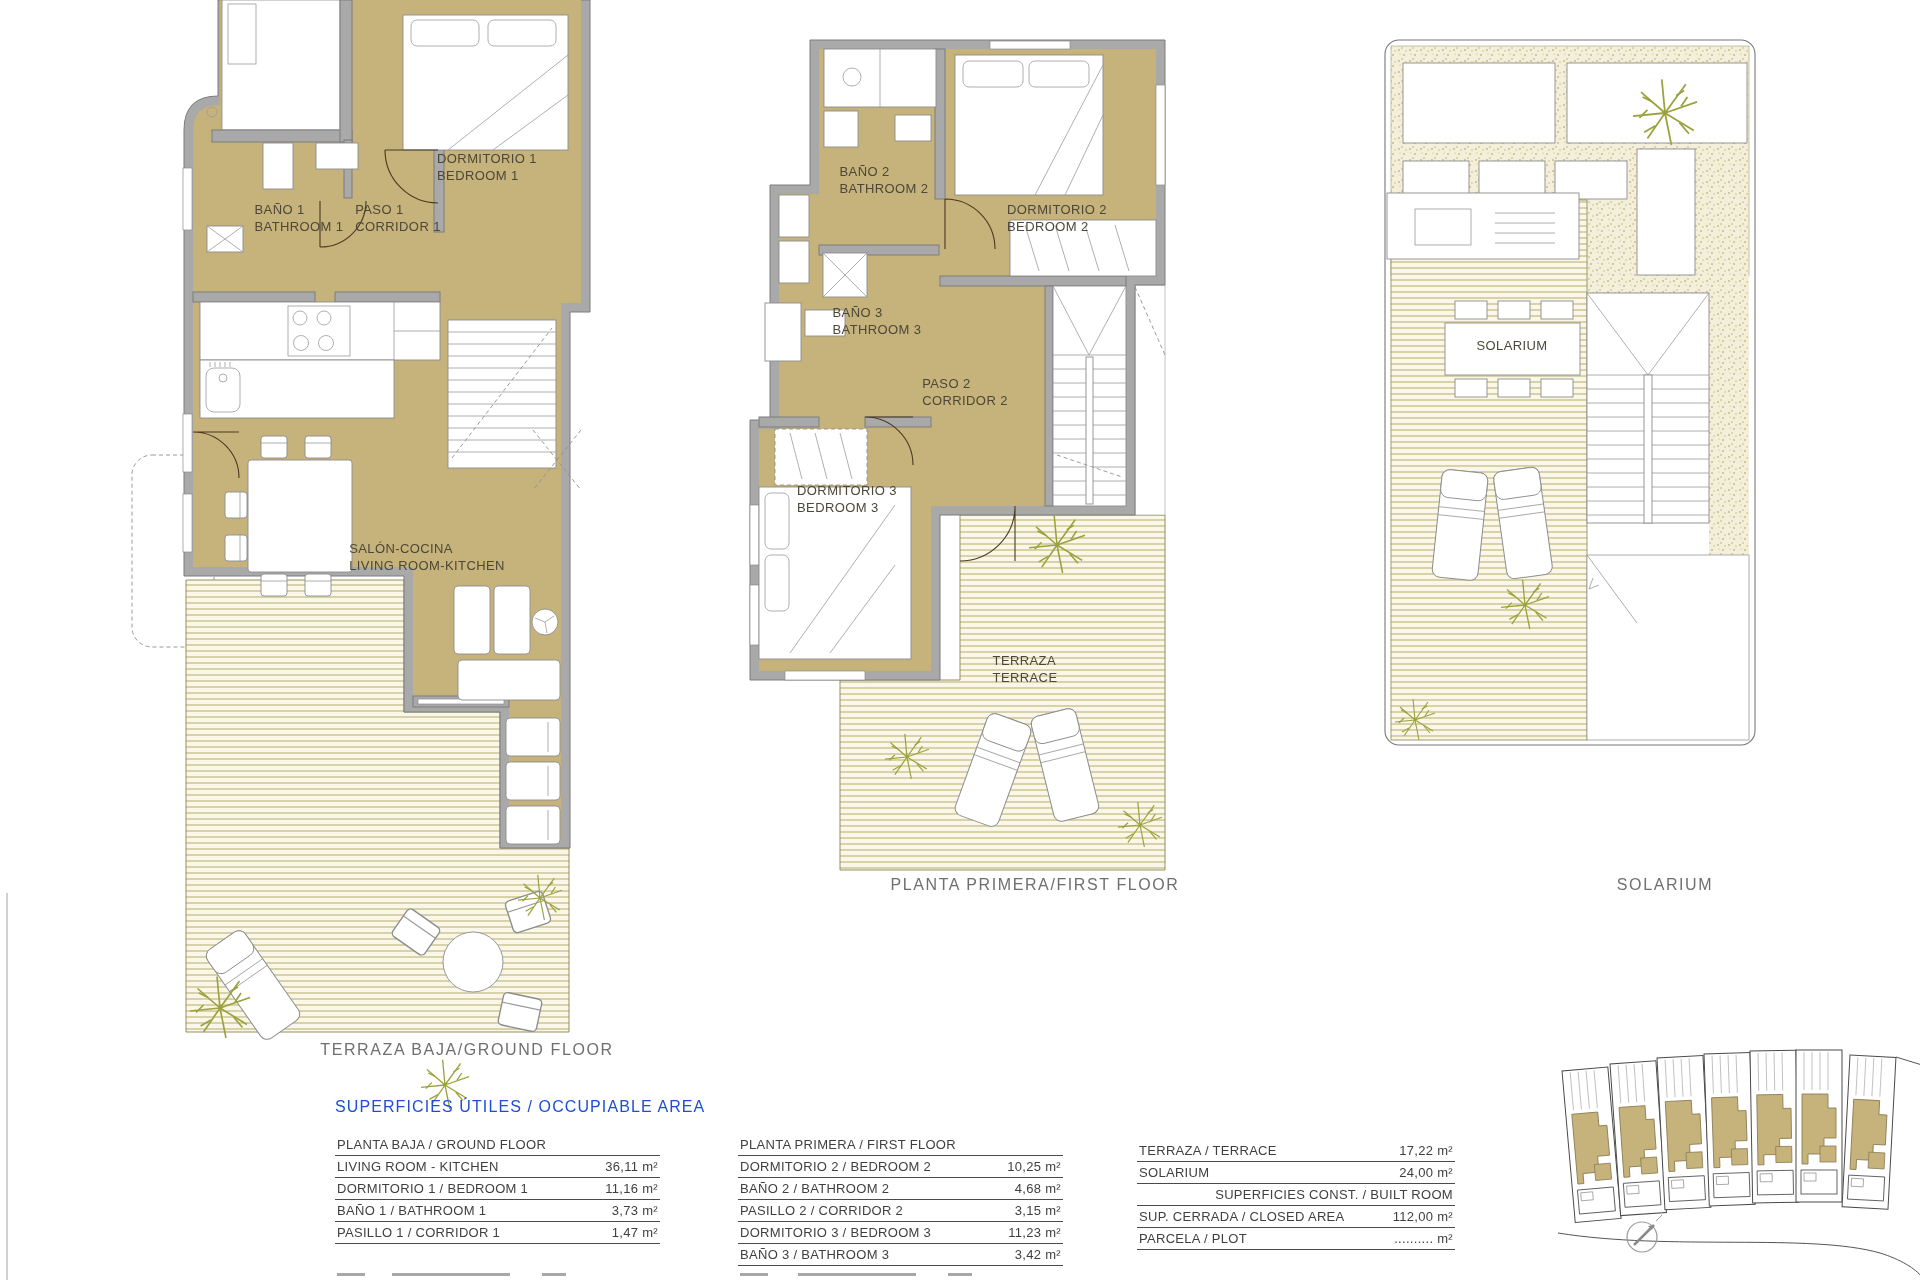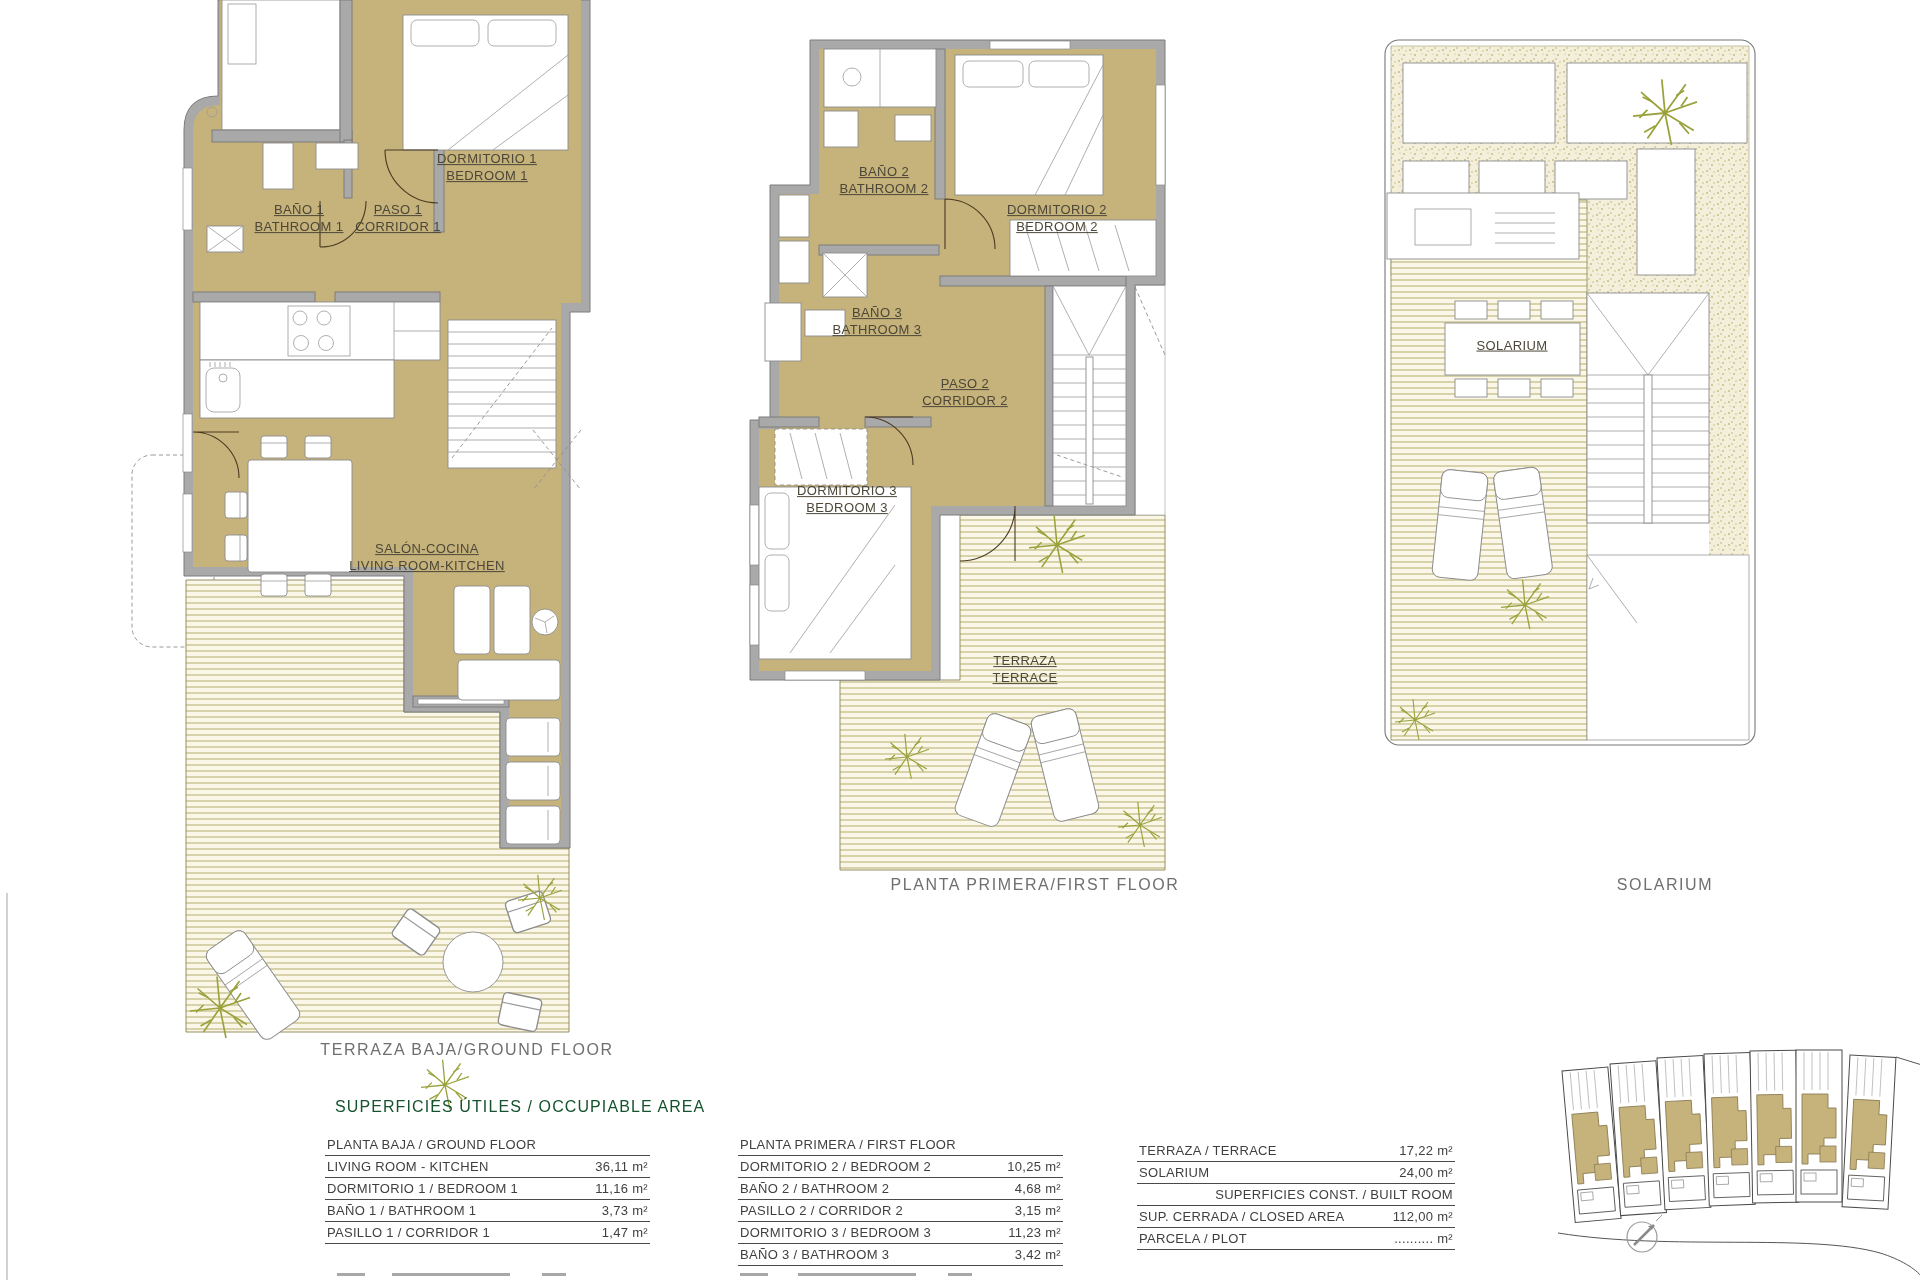--- a/index.html
+++ b/index.html
@@ -10,26 +10,26 @@
   .wallfill{fill:#a9a9a9;stroke:#7c7c7c;stroke-width:1;}
   .tan{fill:#c6b27b;stroke:none;}
   .fx{fill:#ffffff;stroke:#8c8c8c;stroke-width:.9;}
   .fxl{stroke:#9a9a9a;stroke-width:.8;fill:none;}
   .arc{stroke:#4a3a22;stroke-width:1.1;fill:none;}
   .dash{stroke:#8f8f8f;stroke-width:.9;fill:none;stroke-dasharray:4 3;}
   .win{fill:#ffffff;stroke:#8c8c8c;stroke-width:.7;}
   .stepline{stroke:#9a9a9a;stroke-width:.8;}
   .thin{stroke:#777;stroke-width:1.1;fill:none;}
   
-  .plan-label{position:absolute;transform:translate(-50%,-50%);text-align:center;
-     font-size:13px;line-height:1.3;color:#4c4738;letter-spacing:.4px;white-space:nowrap;text-decoration:underline;}
+  .plan-label{position:absolute;transform:translate(-50%,-50%);
+     font-size:13px;line-height:1.3;color:#4c4738;letter-spacing:.4px;white-space:nowrap;}
   .plan-caption{position:absolute;transform:translate(-50%,-50%);font-size:16px;
      color:#6f6f6f;letter-spacing:1.6px;white-space:nowrap;}
   .areas-title{position:absolute;left:335px;top:1098px;width:325px;text-align:center;
-     font-size:16px;color:#14532d;letter-spacing:1.1px;white-space:nowrap;}
+     font-size:16px;color:#1d4ed8;letter-spacing:1.1px;white-space:nowrap;}
   .vivienda-title{position:absolute;left:1137px;top:1085px;width:318px;text-align:right;
      font-size:33px;color:#3d3d3d;letter-spacing:1px;white-space:nowrap;}
   .area-table{position:absolute;width:325px;font-size:13px;color:#3f3f3f;letter-spacing:.3px;}
   .area-table .row{display:flex;justify-content:space-between;align-items:baseline;
      padding:3px 2px 3px 2px;border-bottom:1px solid #4a4a4a;min-height:13px;}
   .area-table .row .val{white-space:nowrap;}
   .area-table .row.subhead{justify-content:flex-end;text-align:right;}
   .edge-artifact{position:absolute;background:#d2d2d2;}
   .cut-dash{position:absolute;top:1273px;height:3px;background:#a8a8a8;}
 </style>
@@ -397,21 +397,21 @@
   <div class="plan-label" style="left:1512px;top:346px">
     <span>SOLARIUM</span>
   </div>
 
   <div class="plan-caption" style="left:467px;top:1050px">TERRAZA BAJA/GROUND FLOOR</div>
   <div class="plan-caption" style="left:1035px;top:885px">PLANTA PRIMERA/FIRST FLOOR</div>
   <div class="plan-caption" style="left:1665px;top:885px">SOLARIUM</div>
 
   <div class="areas-title">SUPERFICIES ÚTILES / OCCUPIABLE AREA</div>
 
-  <div class="area-table" style="left:325px;top:1134px">
+  <div class="area-table" style="left:335px;top:1134px">
     <div class="row head">
       <span class="lbl">PLANTA BAJA / GROUND FLOOR</span>
     </div>
     <div class="row">
       <span class="lbl">LIVING ROOM - KITCHEN</span>
       <span class="val">36,11 m²</span>
     </div>
     <div class="row">
       <span class="lbl">DORMITORIO 1 / BEDROOM 1</span>
       <span class="val">11,16 m²</span>

